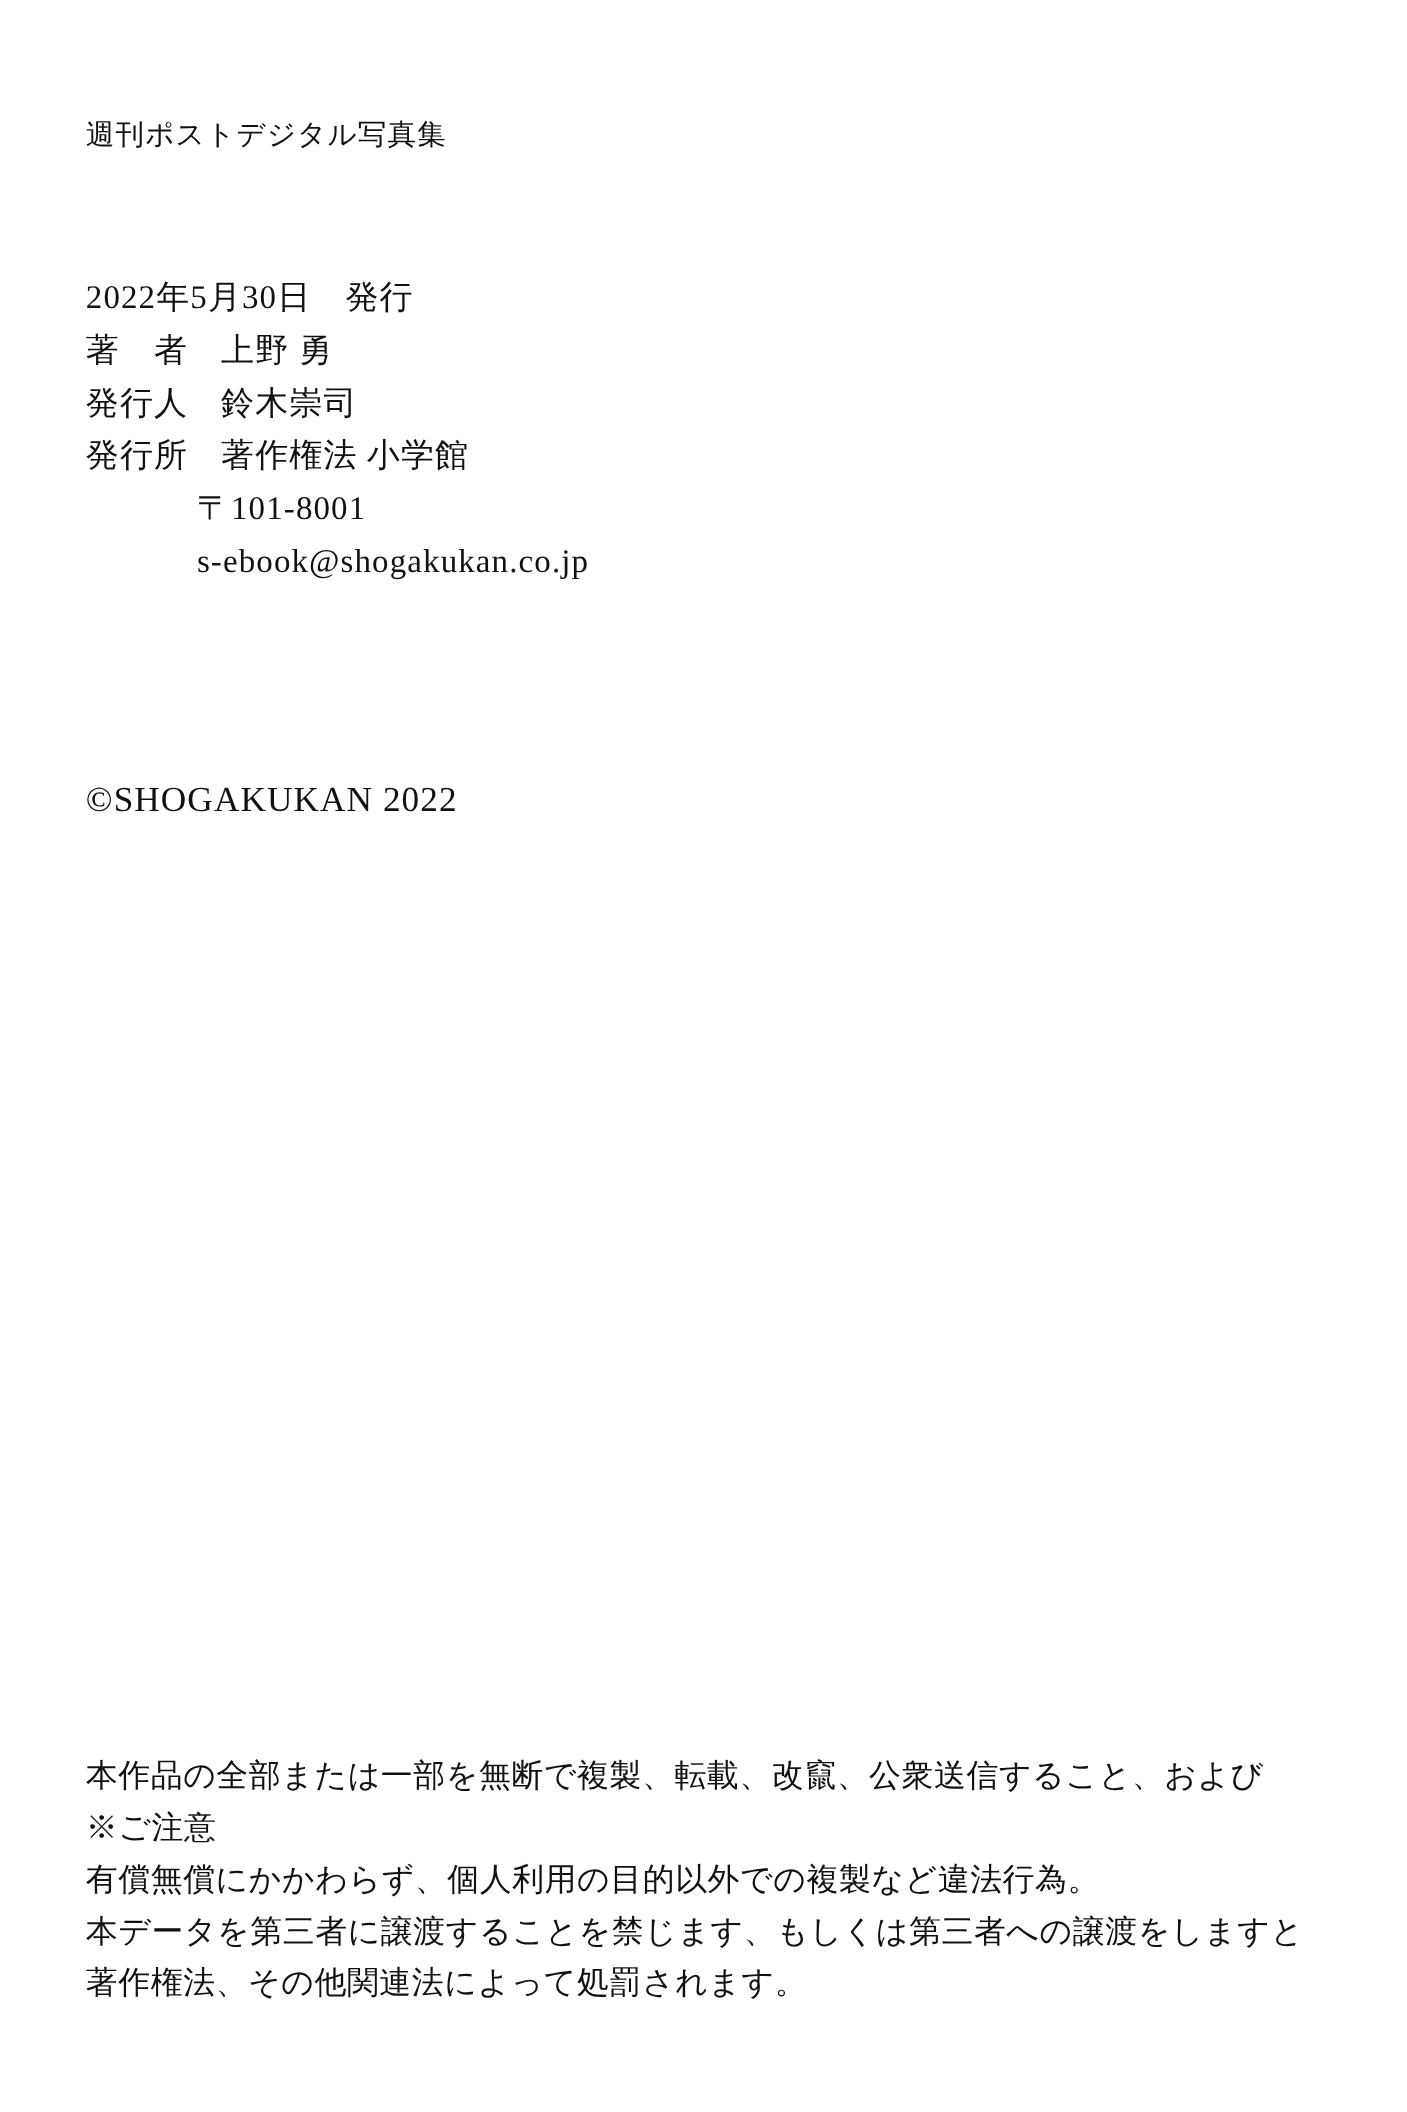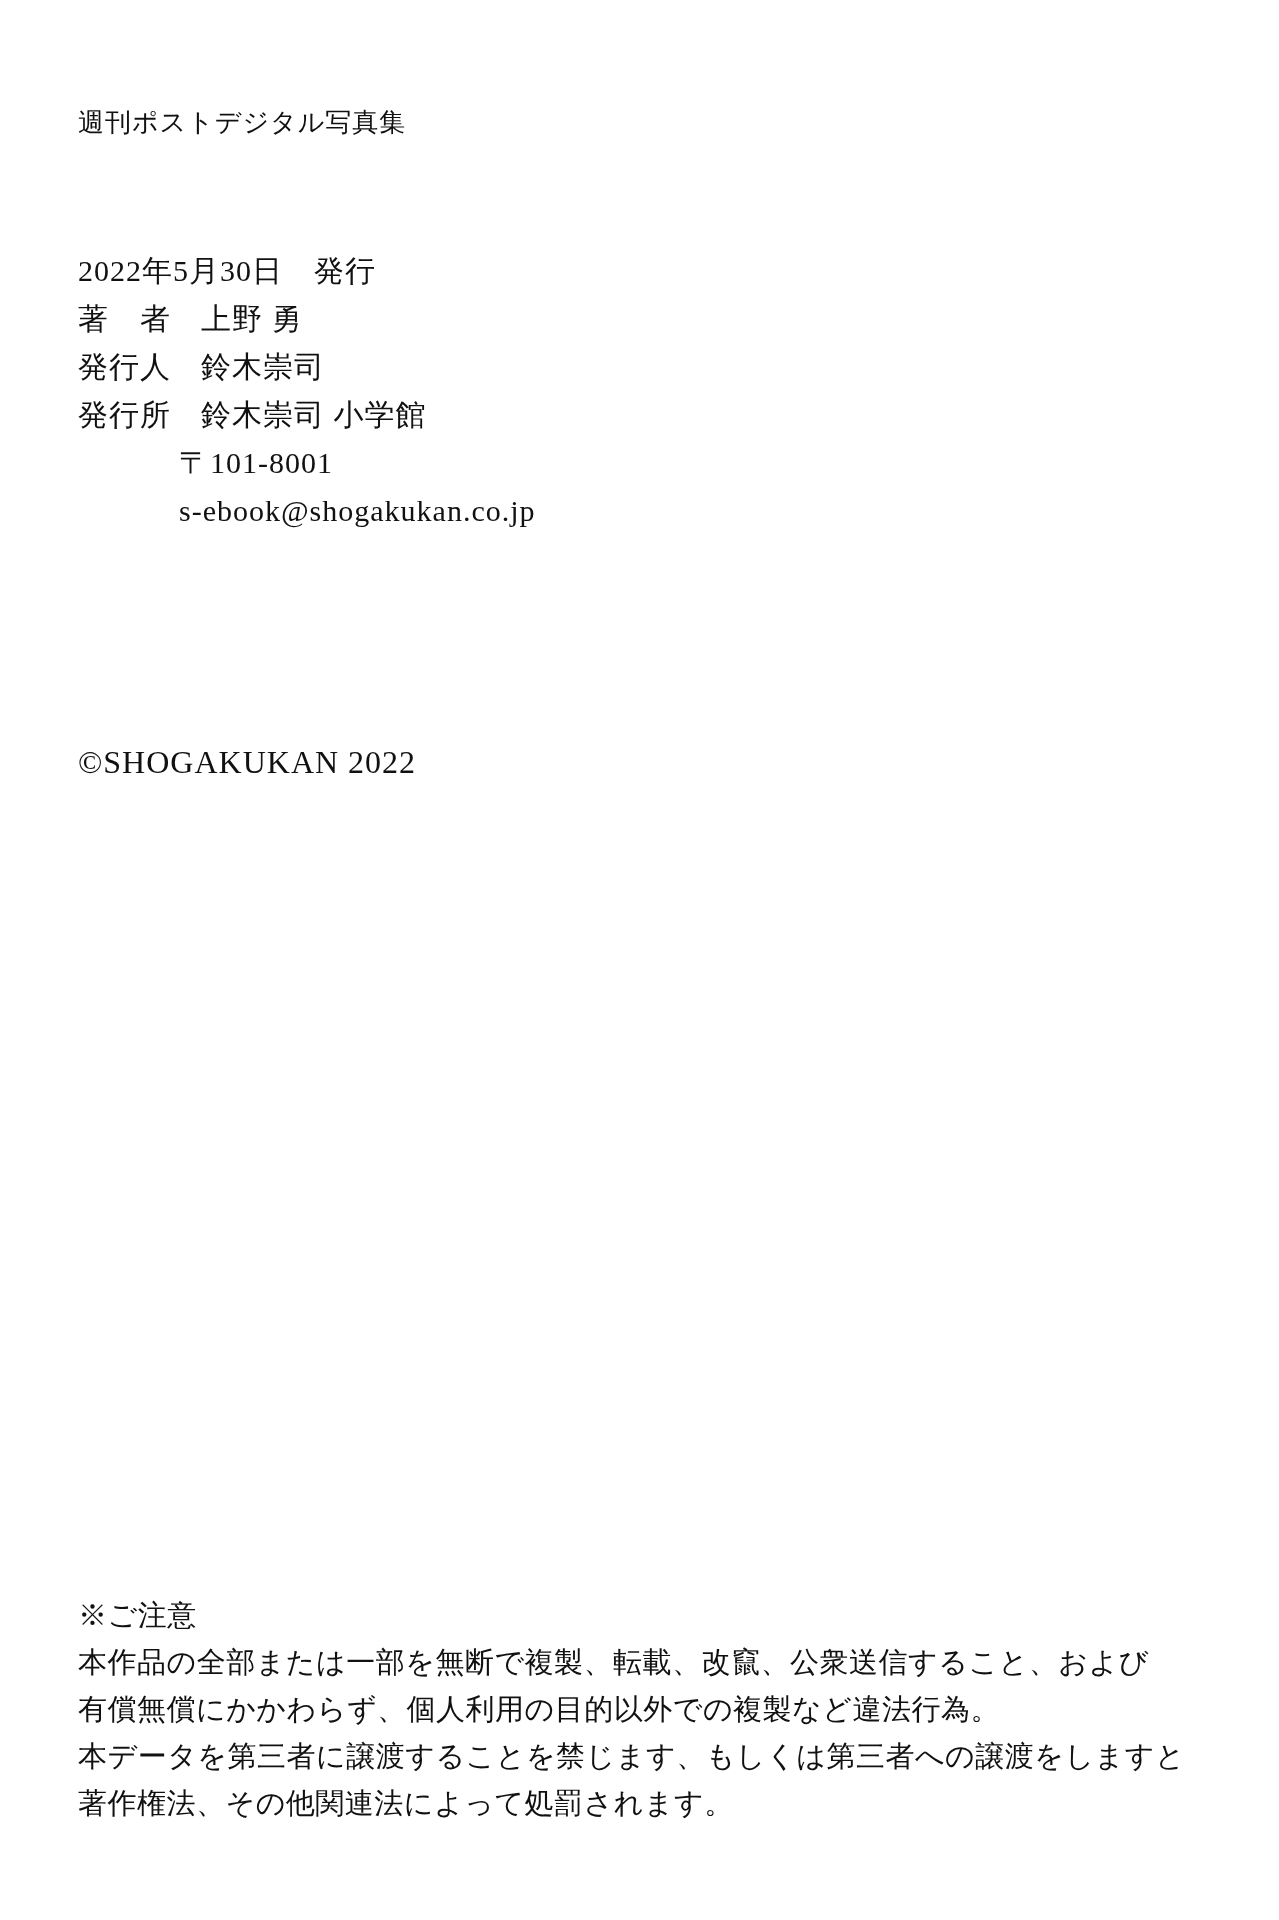--- a/index.html
+++ b/index.html
@@ -50,21 +50,21 @@
     width: 123px;
   }
   .pub .indent {
     margin-left: 101px;
   }
 
   
   .copyright {
     position: absolute;
     left: 78px;
-    top: 742px;
+    top: 706px;
     font-size: 32px;
     line-height: 40px;
     letter-spacing: 1px;
   }
 
   
   .notice {
     position: absolute;
     left: 78px;
     top: 1592px;
@@ -87,30 +87,30 @@
 
     <div class="row">
       <span class="label">著　者</span><span>上野 勇</span>
     </div>
 
     <div class="row">
       <span class="label">発行人</span><span>鈴木崇司</span>
     </div>
 
     <div class="row">
-      <span class="label">発行所</span><span>鈴木崇司 小学館</span>
+      <span class="label">発行所</span><span>著作権法 小学館</span>
     </div>
 
     <div class="indent">〒101‐8001</div>
     <div class="indent">s-ebook@shogakukan.co.jp</div>
   </div>
 
   <div class="copyright">©SHOGAKUKAN 2022</div>
 
   <div class="notice">
+    <div>本作品の全部または一部を無断で複製、転載、改竄、公衆送信すること、および</div>
     <div>※ご注意</div>
-    <div>本作品の全部または一部を無断で複製、転載、改竄、公衆送信すること、および</div>
     <div>有償無償にかかわらず、個人利用の目的以外での複製など違法行為。</div>
     <div>本データを第三者に譲渡することを禁じます、もしくは第三者への譲渡をしますと</div>
     <div>著作権法、その他関連法によって処罰されます。</div>
   </div>
 
 </div>
 
 </body></html>

